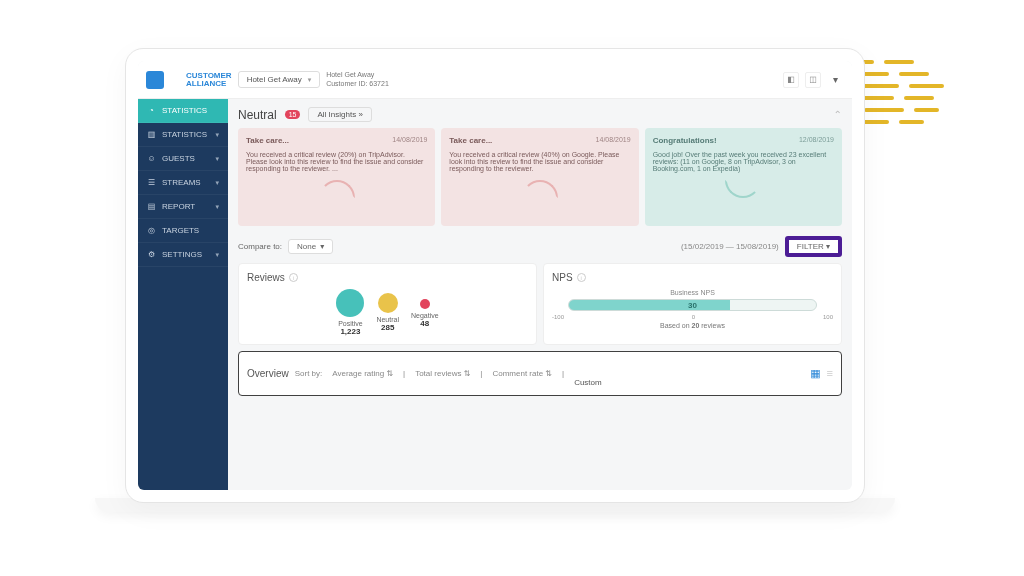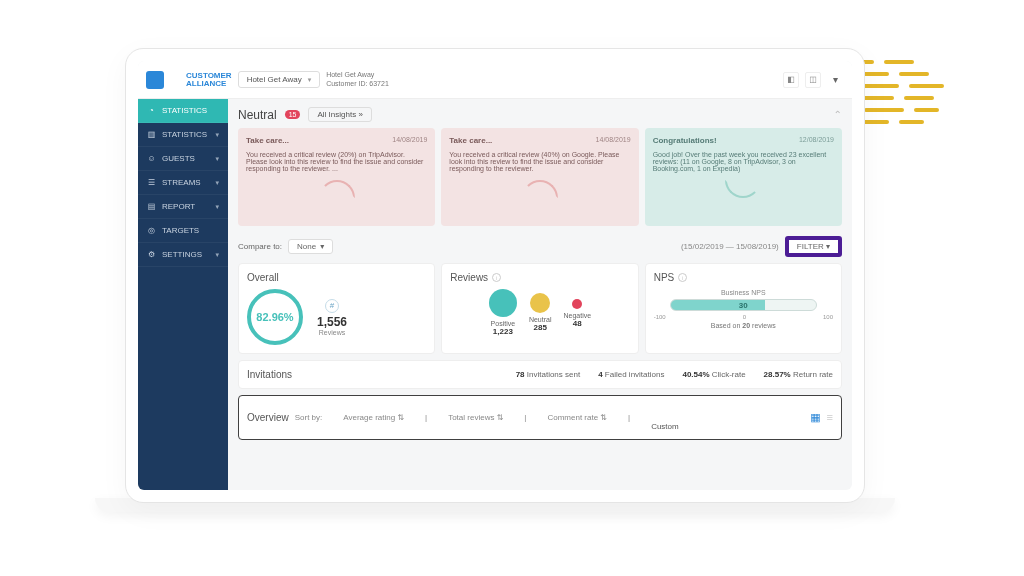--- a/index.html
+++ b/index.html
@@ -83,21 +83,21 @@
 .nps-scale { display:flex; justify-content:space-between; font-size:6px; color:#999; }
 .based { font-size:7px; color:#777; margin-top:2px; }
 
 .invitations { margin-top:6px; background:#fff; border:1px solid #eee; border-radius:4px; padding:8px; display:flex; align-items:center; font-size:8px; color:#666; }
 .invitations h4 { font-size:10px; color:#555; font-weight:500; margin-right:auto; }
 .inv-stat { margin-left:18px; white-space:nowrap; }
 .inv-stat b { color:#333; }
 
 .overview { margin-top:6px; background:#fff; border:1px solid #404040; border-radius:4px; padding:8px; display:flex; align-items:center; font-size:8px; color:#888; gap:6px; }
 .overview h4 { font-size:10px; color:#555; font-weight:500; }
-.sortby { display:flex; gap:19px; align-items:center; flex-wrap:wrap; }
+.sortby { display:flex; gap:8px; align-items:center; flex-wrap:wrap; }
 .sortopt { cursor:pointer; padding:0 2px; }
 .sortopt.active { color:#555;margin-top:18px; }
 .view-toggle { margin-left:auto; display:flex; gap:6px; }
 .view-toggle span { cursor:pointer; color:#ccc; font-size:11px; }
 .view-toggle span.active { color:#2b87d8; }
 </style>
 </head>
 <body>
 
 <div class="gold-dashes" aria-hidden="true">
@@ -215,33 +215,20 @@
           <span>None</span>
           <span>▾</span>
         </span>
         <span class="dates">(15/02/2019 — 15/08/2019)</span>
         <span class="filter-btn">
           <span>FILTER</span> ▾
         </span>
       </div>
 
       <div class="panels">
-        <div class="panel">
-          <h4>
-              <span>Overall</span>
-            </h4>
-          <div class="overall-body">
-            <div class="ring">82.96%</div>
-            <div class="reviews-total">
-              <div class="hash">#</div>
-              <div class="n">1,556</div>
-              <div class="lbl">Reviews</div>
-            </div>
-          </div>
-        </div>
 
         <div class="panel">
           <h4>
               <span>Reviews</span> 
               <span class="info-i">i</span>
             </h4>
           <div class="review-dots">
             <div class="rdot">
               <div class="dot positive"></div>
               <div class="lbl">Positive</div>
@@ -273,27 +260,20 @@
                 <span>0</span>
                 <span>100</span>
               </div>
             <div class="based">
               <span>Based on</span> <b>20</b> <span>reviews</span>
             </div>
           </div>
         </div>
       </div>
 
-      <div class="invitations">
-        <h4>Invitations</h4>
-        <span class="inv-stat"><b>78</b> <span>Invitations sent</span></span>
-        <span class="inv-stat"><b>4</b> <span>Failed invitations</span></span>
-        <span class="inv-stat"><b>40.54%</b> <span>Click-rate</span></span>
-        <span class="inv-stat"><b>28.57%</b> <span>Return rate</span></span>
-      </div>
 
       <div class="overview">
         <h4>Overview</h4>
         <span class="sortby">
           <span>Sort by:</span>
           <span class="sortopt"><span>Average rating</span> ⇅</span> |
           <span class="sortopt"><span>Total reviews</span> ⇅</span> |
           <span class="sortopt"><span>Comment rate</span> ⇅</span> |
           <span class="sortopt active"><span>Custom</span></span>
         </span>

